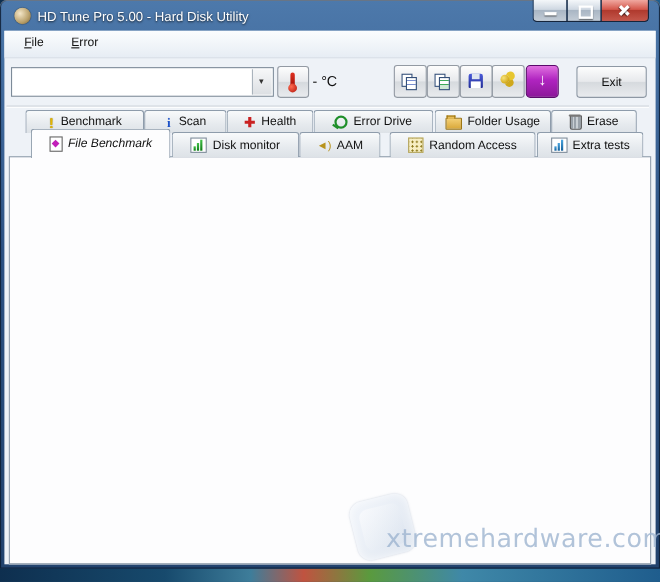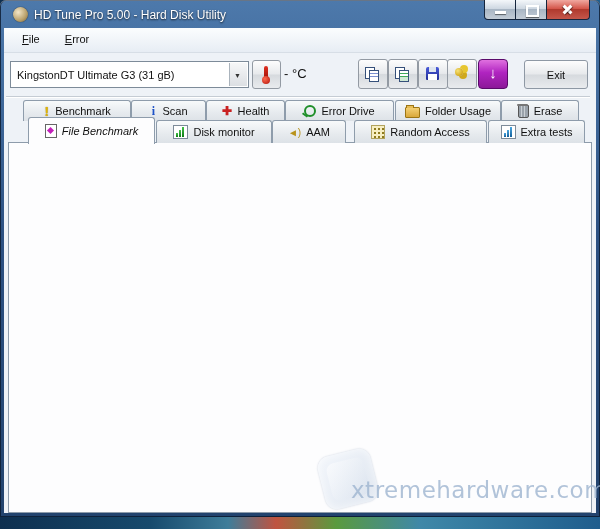--- a/index.html
+++ b/index.html
@@ -153,21 +153,20 @@
     </div>
 
     <div class="abs client"></div>
 
     <div class="abs menubar">
       <span class="menu-item">File</span>
       <span class="menu-item">Error</span>
     </div>
 
     <div class="abs combo" style="left:10px;top:61px;width:237px;height:25px;">
-      <span class="val">KingstonDT Ultimate G3   (31 gB)</span>
       <span class="arrowbox"></span>
     </div>
     <div class="abs toolbtn" style="left:252px;top:60px;width:27px;height:27px;">
       <span class="abs thermo"></span>
     </div>
     <span class="abs" style="left:284px;top:66px;font-size:13px;">- °C</span>
 
     <div class="abs toolbtn" style="left:358px;top:59px;width:28px;height:28px;">
       <span class="abs ticon icon-doc" style="left:6px;top:7px;"></span>
     </div>

